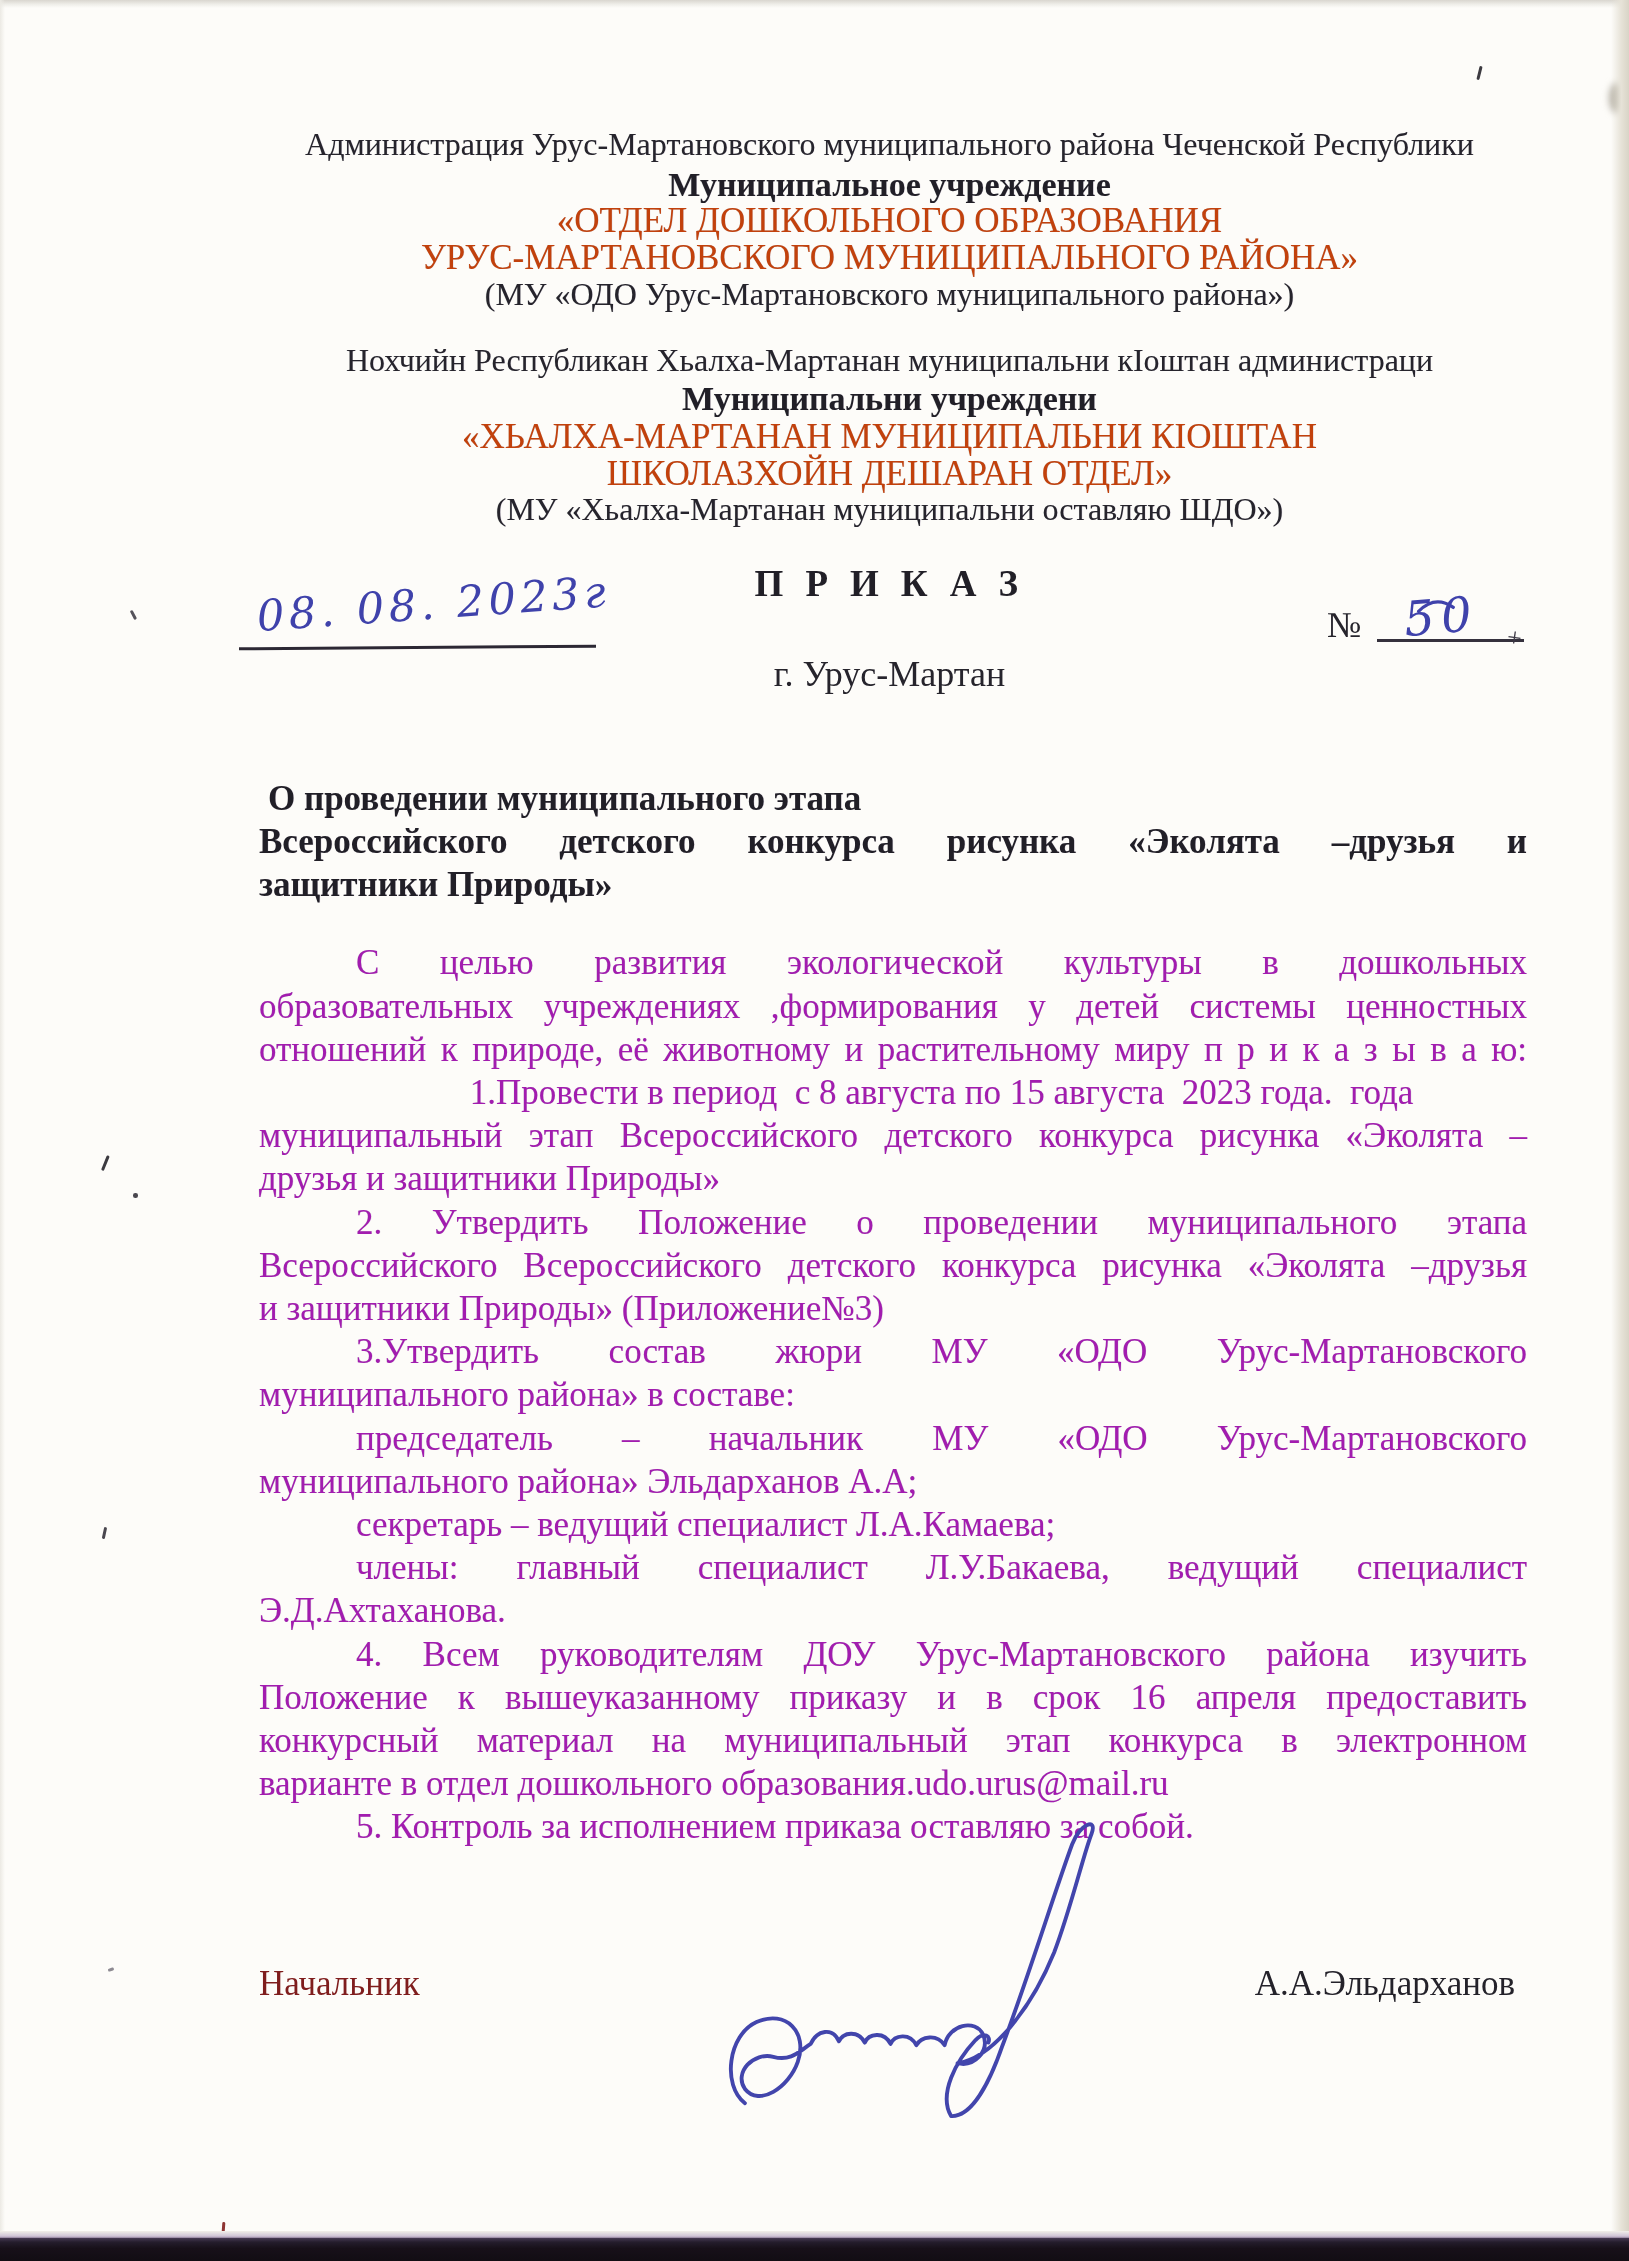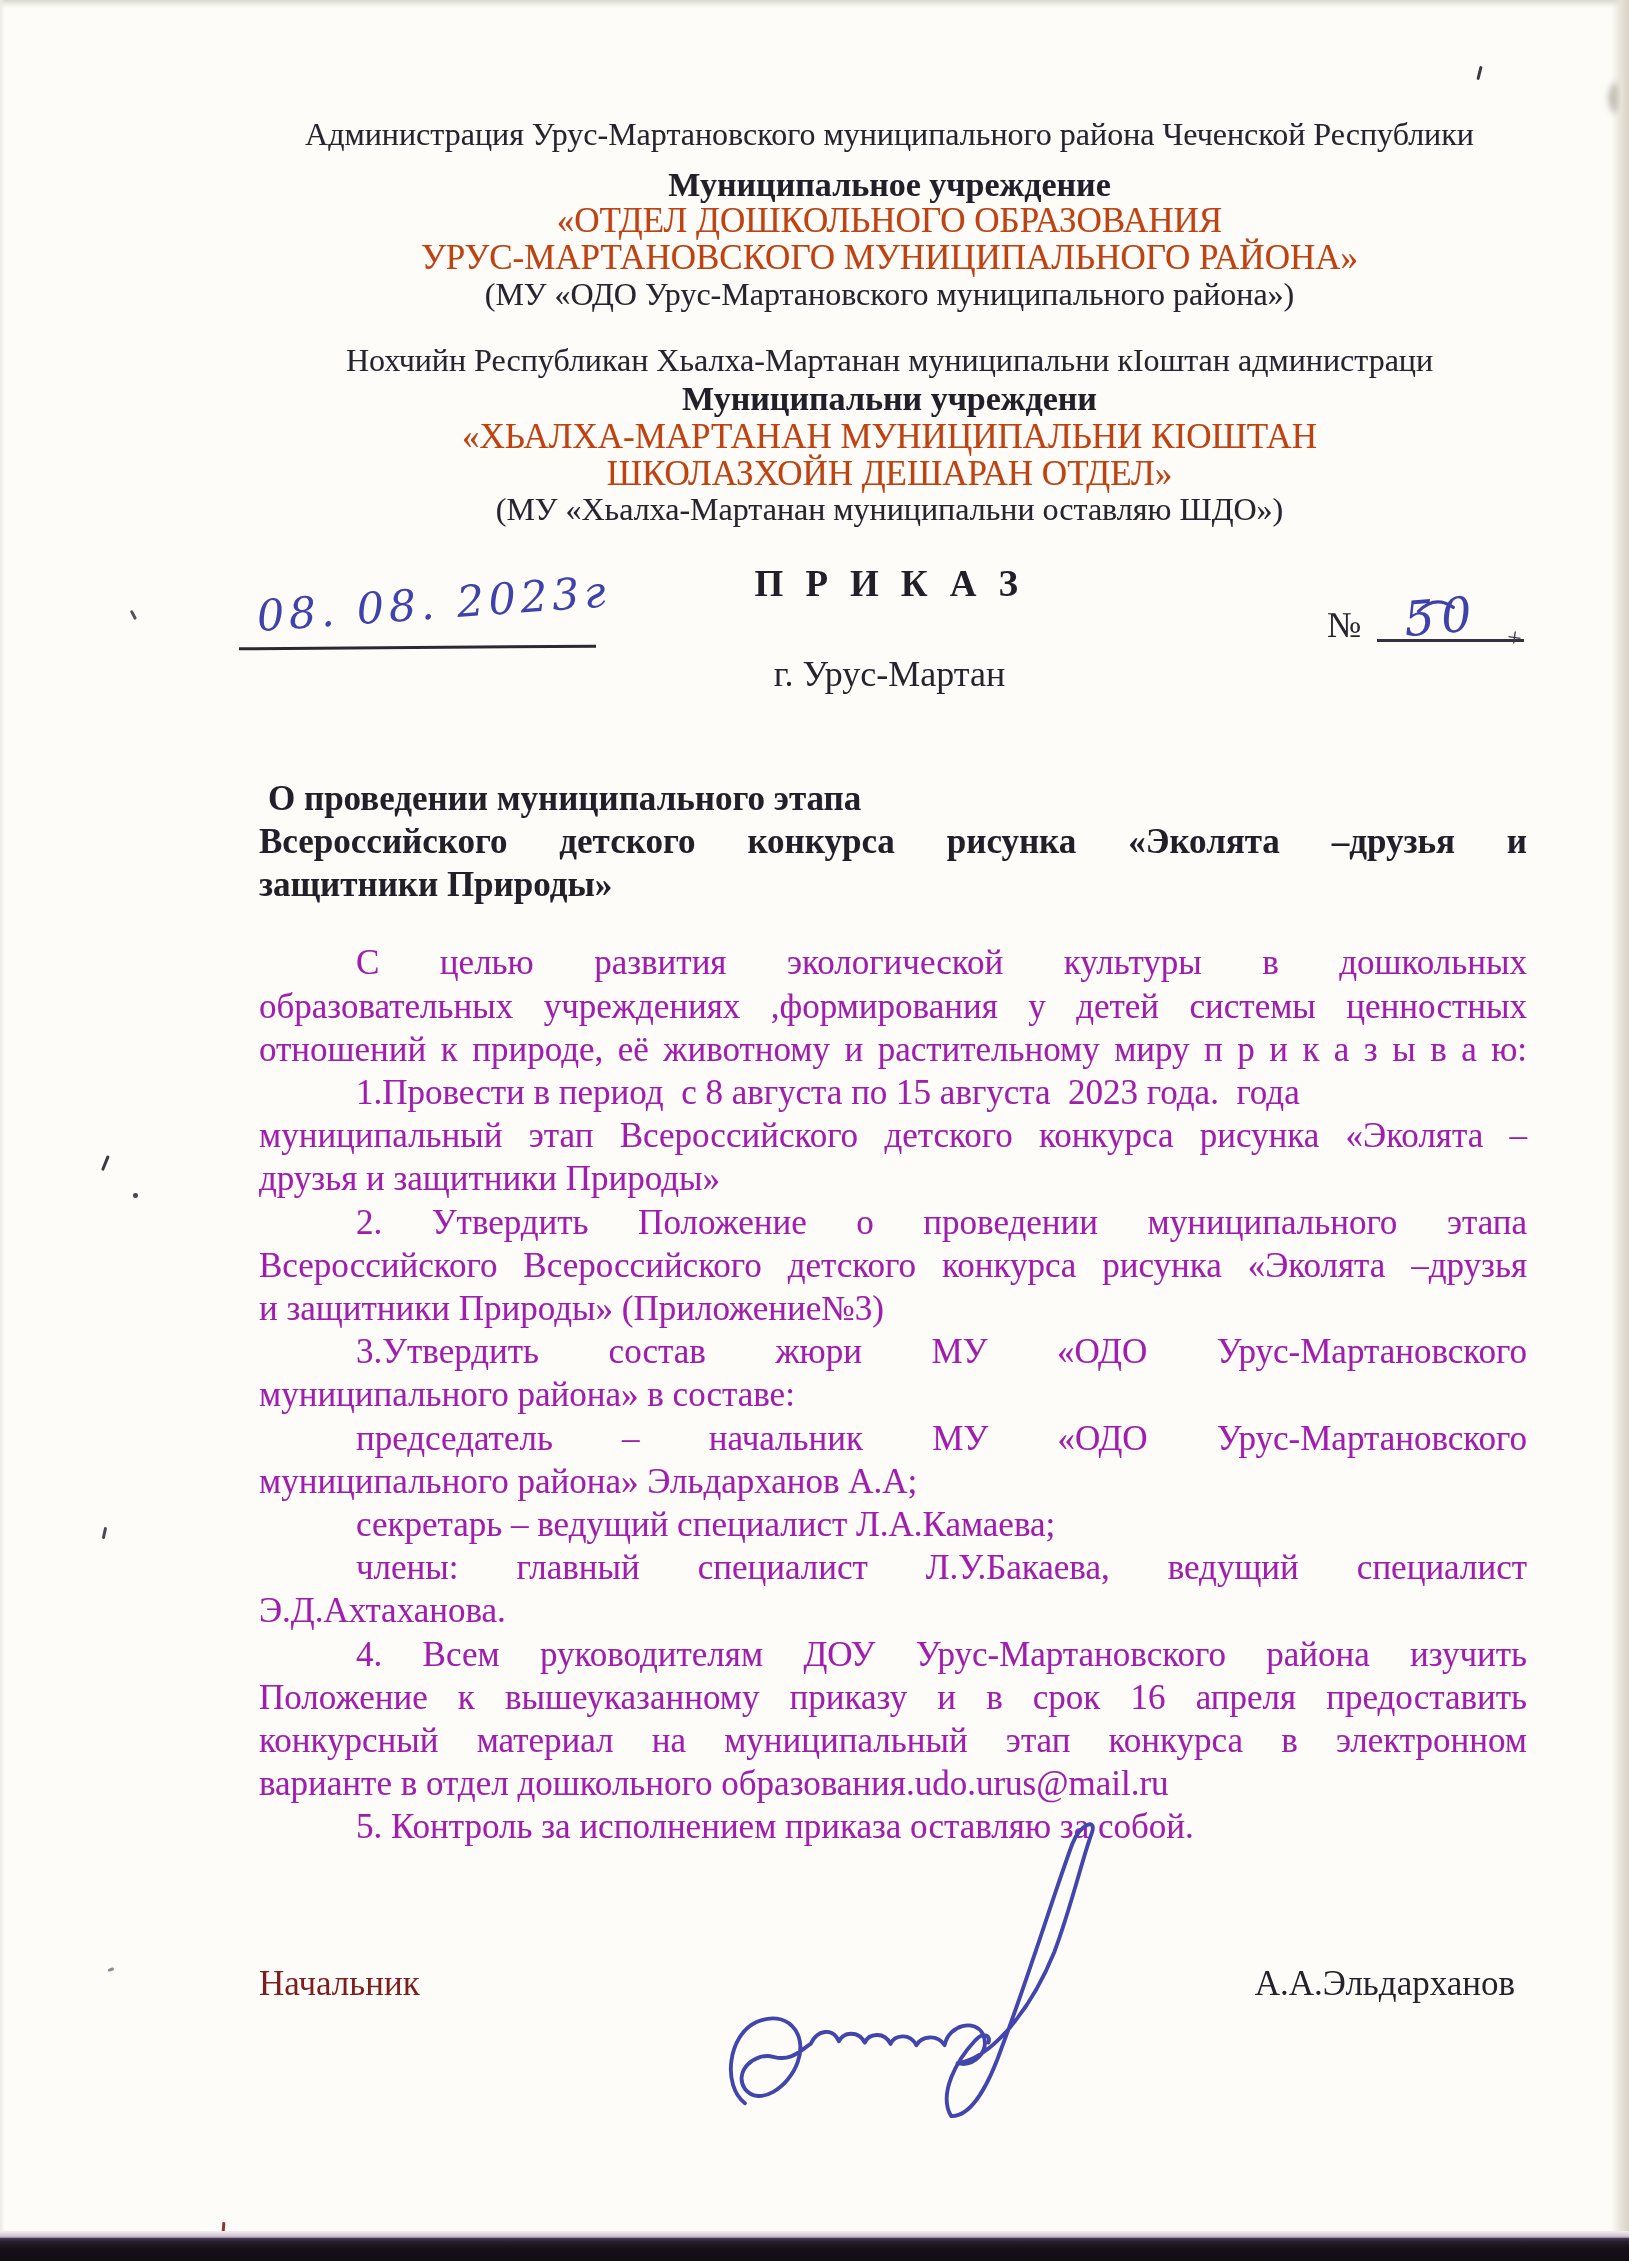--- a/index.html
+++ b/index.html
@@ -29,21 +29,21 @@
     font-weight:bold;font-size:37px;letter-spacing:6.4px;color:#211f27;white-space:nowrap;}
   .city{position:absolute;left:193px;width:1393px;top:653px;text-align:center;
     font-size:36px;color:#26242c;white-space:nowrap;font-family:Liberation Serif, serif;}
   .subj{position:absolute;left:259px;width:1268px;font-weight:bold;font-size:35px;
     line-height:43px;color:#211f27;
     text-shadow:0.4px 0 0 rgba(90,60,130,0.18);}
   .bl{position:absolute;left:259px;width:1268px;font-size:35px;line-height:43px;color:#a21caf;
     text-shadow:0.4px 0 0 rgba(90,60,130,0.16), -0.4px 0 0 rgba(60,110,70,0.10);}
   .j{text-align:justify;text-align-last:justify;}
   .ind{padding-left:97px;width:1171px;}
-  .pre{white-space:pre-wrap;}
+  .pre{white-space:pre-wrap;text-align:center;}
   .num-label{position:absolute;left:1327px;top:604px;font-size:36px;color:#26242c;}
   .plus-mark{position:absolute;left:1507px;top:623px;font-size:26px;color:#3c3844;
     transform:rotate(8deg);}
   
   .hw{font-family:"DejaVu Serif",serif;font-style:italic;color:#3f42ab;}
   .date-hw{position:absolute;left:257px;top:591px;font-size:43px;letter-spacing:4.5px;
     transform:rotate(-4deg);transform-origin:left center;white-space:nowrap;}
   .num-hw{position:absolute;left:1404px;top:588px;font-size:48px;letter-spacing:6.4px;
     transform:rotate(-5deg);}
   .rule-date{position:absolute;left:239px;top:646px;width:357px;height:3.2px;
@@ -63,21 +63,21 @@
   .sp4{left:133px;top:1193px;width:4.5px;height:4.5px;border-radius:50%;background:#4a474f;}
   .sp5{left:103px;top:1527px;width:2.6px;height:11.6px;transform:rotate(12deg);background:#4a474f;}
   .sp6{left:108px;top:1968px;width:6.4px;height:3.2px;transform:rotate(-18deg);background:#8d8a92;}
   .sp7{left:222px;top:2222px;width:3.2px;height:11px;background:#8e3533;transform:rotate(4deg);}
   .smudge{position:absolute;left:1609px;top:83px;width:15.5px;height:30px;border-radius:50%;
     background:#b6b1a6;filter:blur(3.9px);}
 </style>
 </head>
 <body>
 
-<div class="hline" style="top:116px">Администрация Урус-Мартановского муниципального района Чеченской Республики</div>
+<div class="hline" style="top:126px">Администрация Урус-Мартановского муниципального района Чеченской Республики</div>
 <div class="hline hbold" style="top:166px">Муниципальное учреждение</div>
 <div class="hline hcaps" style="top:202px">«ОТДЕЛ ДОШКОЛЬНОГО ОБРАЗОВАНИЯ</div>
 <div class="hline hcaps" style="top:239px">УРУС-МАРТАНОВСКОГО МУНИЦИПАЛЬНОГО РАЙОНА»</div>
 <div class="hline" style="top:276px">(МУ «ОДО Урус-Мартановского муниципального района»)</div>
 
 <div class="hline" style="top:342px">Нохчийн Республикан Хьалха-Мартанан муниципальни кІоштан администраци</div>
 <div class="hline hbold" style="top:380px">Муниципальни учреждени</div>
 <div class="hline hcaps" style="top:418px">«ХЬАЛХА-МАРТАНАН МУНИЦИПАЛЬНИ КІОШТАН</div>
 <div class="hline hcaps" style="top:455px">ШКОЛАЗХОЙН ДЕШАРАН ОТДЕЛ»</div>
 <div class="hline" style="top:491px">(МУ «Хьалха-Мартанан муниципальни оставляю ШДО»)</div>

